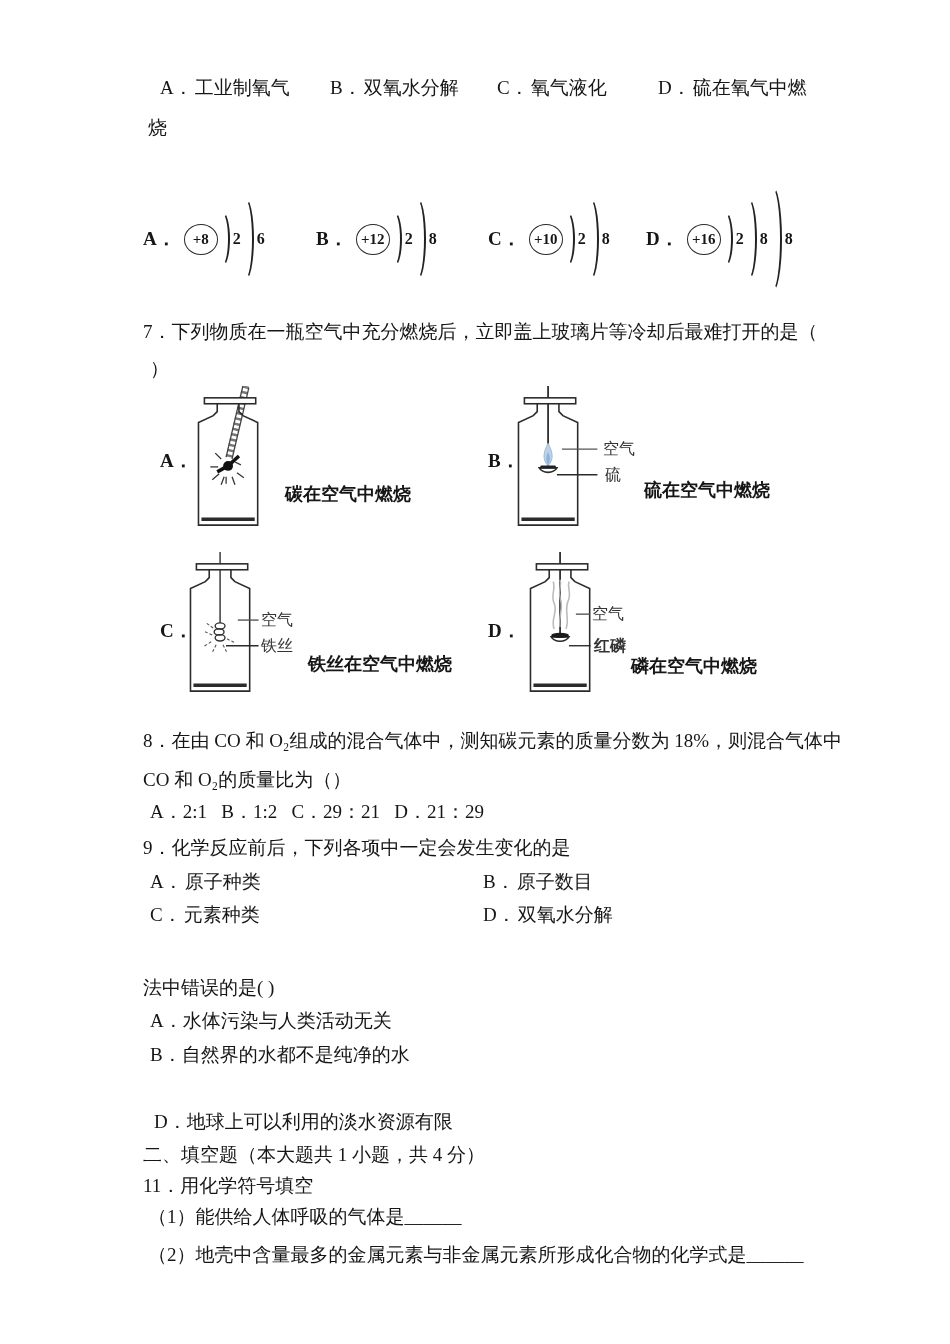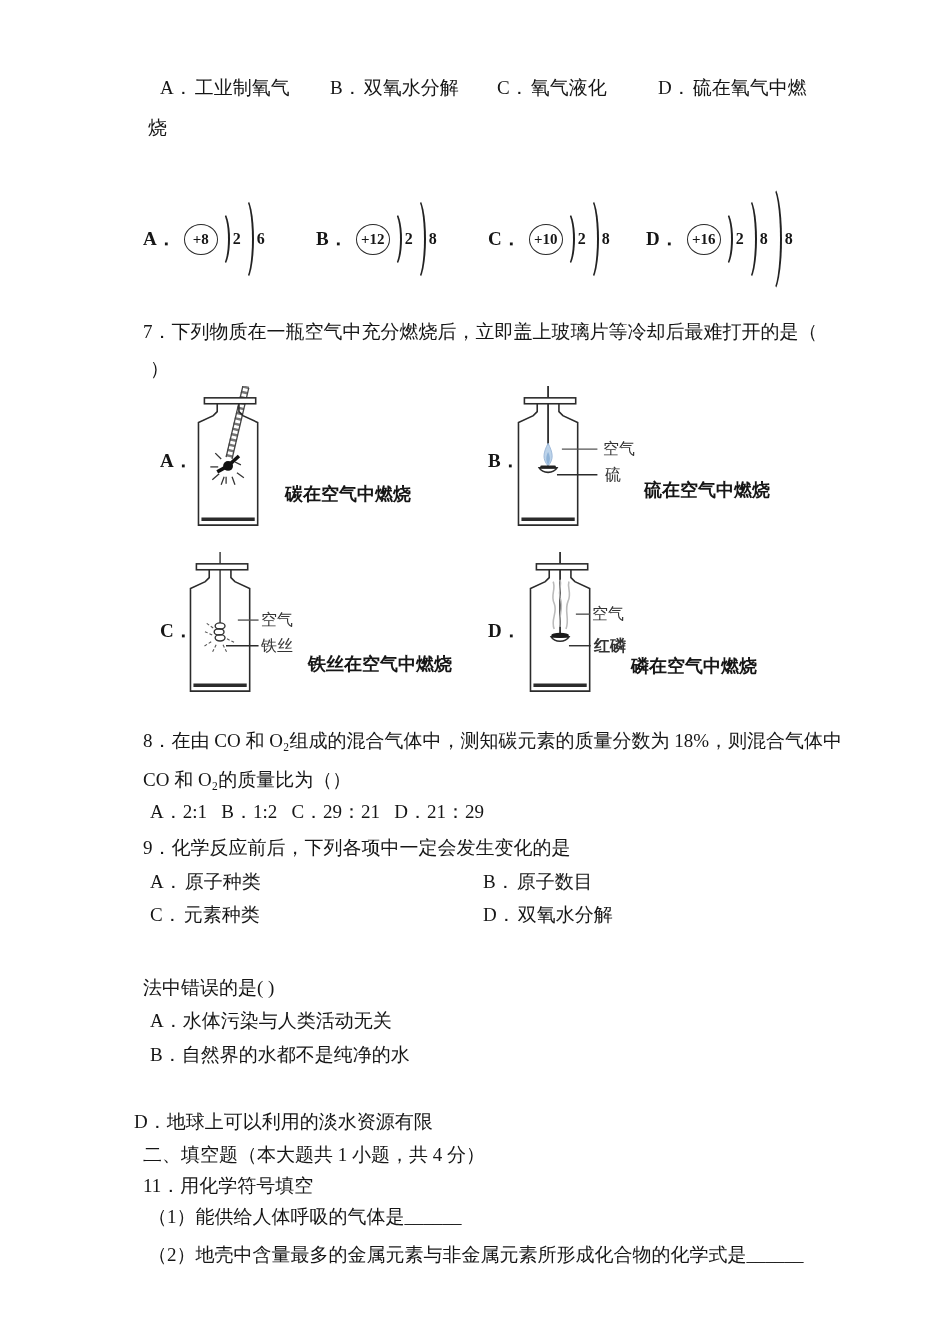--- a/index.html
+++ b/index.html
@@ -170,20 +170,20 @@
   <p class="ln" style="top:768px;">CO 和 O₂的质量比为（）</p>
   <p class="ln" style="top:800px;left:150px;">A．2:1   B．1:2   C．29：21   D．21：29</p>
 
   <p class="ln" style="top:836px;text-align:right;">9．化学反应前后，下列各项中一定会发生变化的是</p>
   <p class="ln" style="top:870px;left:150px;"><span class="opt" style="width:333px;"><span class="k">A．</span><span>原子种类</span></span><span class="opt"><span class="k">B．</span><span>原子数目</span></span></p>
   <p class="ln" style="top:903px;left:150px;"><span class="opt" style="width:333px;"><span class="k">C．</span><span>元素种类</span></span><span class="opt"><span class="k">D．</span><span>双氧水分解</span></span></p>
 
   <p class="ln" style="top:976px;">法中错误的是( )</p>
   <p class="ln" style="top:1009px;left:150px;text-align:right;">A．水体污染与人类活动无关</p>
   <p class="ln" style="top:1043px;left:150px;">B．自然界的水都不是纯净的水</p>
-  <p class="ln" style="top:1110px;left:134px;text-align:center;">D．地球上可以利用的淡水资源有限</p>
+  <p class="ln" style="top:1110px;left:154px;text-align:center;">D．地球上可以利用的淡水资源有限</p>
 
   <p class="ln" style="top:1143px;">二、填空题（本大题共 1 小题，共 4 分）</p>
   <p class="ln" style="top:1174px;">11．用化学符号填空</p>
   <p class="ln" style="top:1205px;left:148px;">（1）能供给人体呼吸的气体是______</p>
   <p class="ln" style="top:1243px;left:148px;">（2）地壳中含量最多的金属元素与非金属元素所形成化合物的化学式是______</p>
 
 </div>
 
 </body></html>

